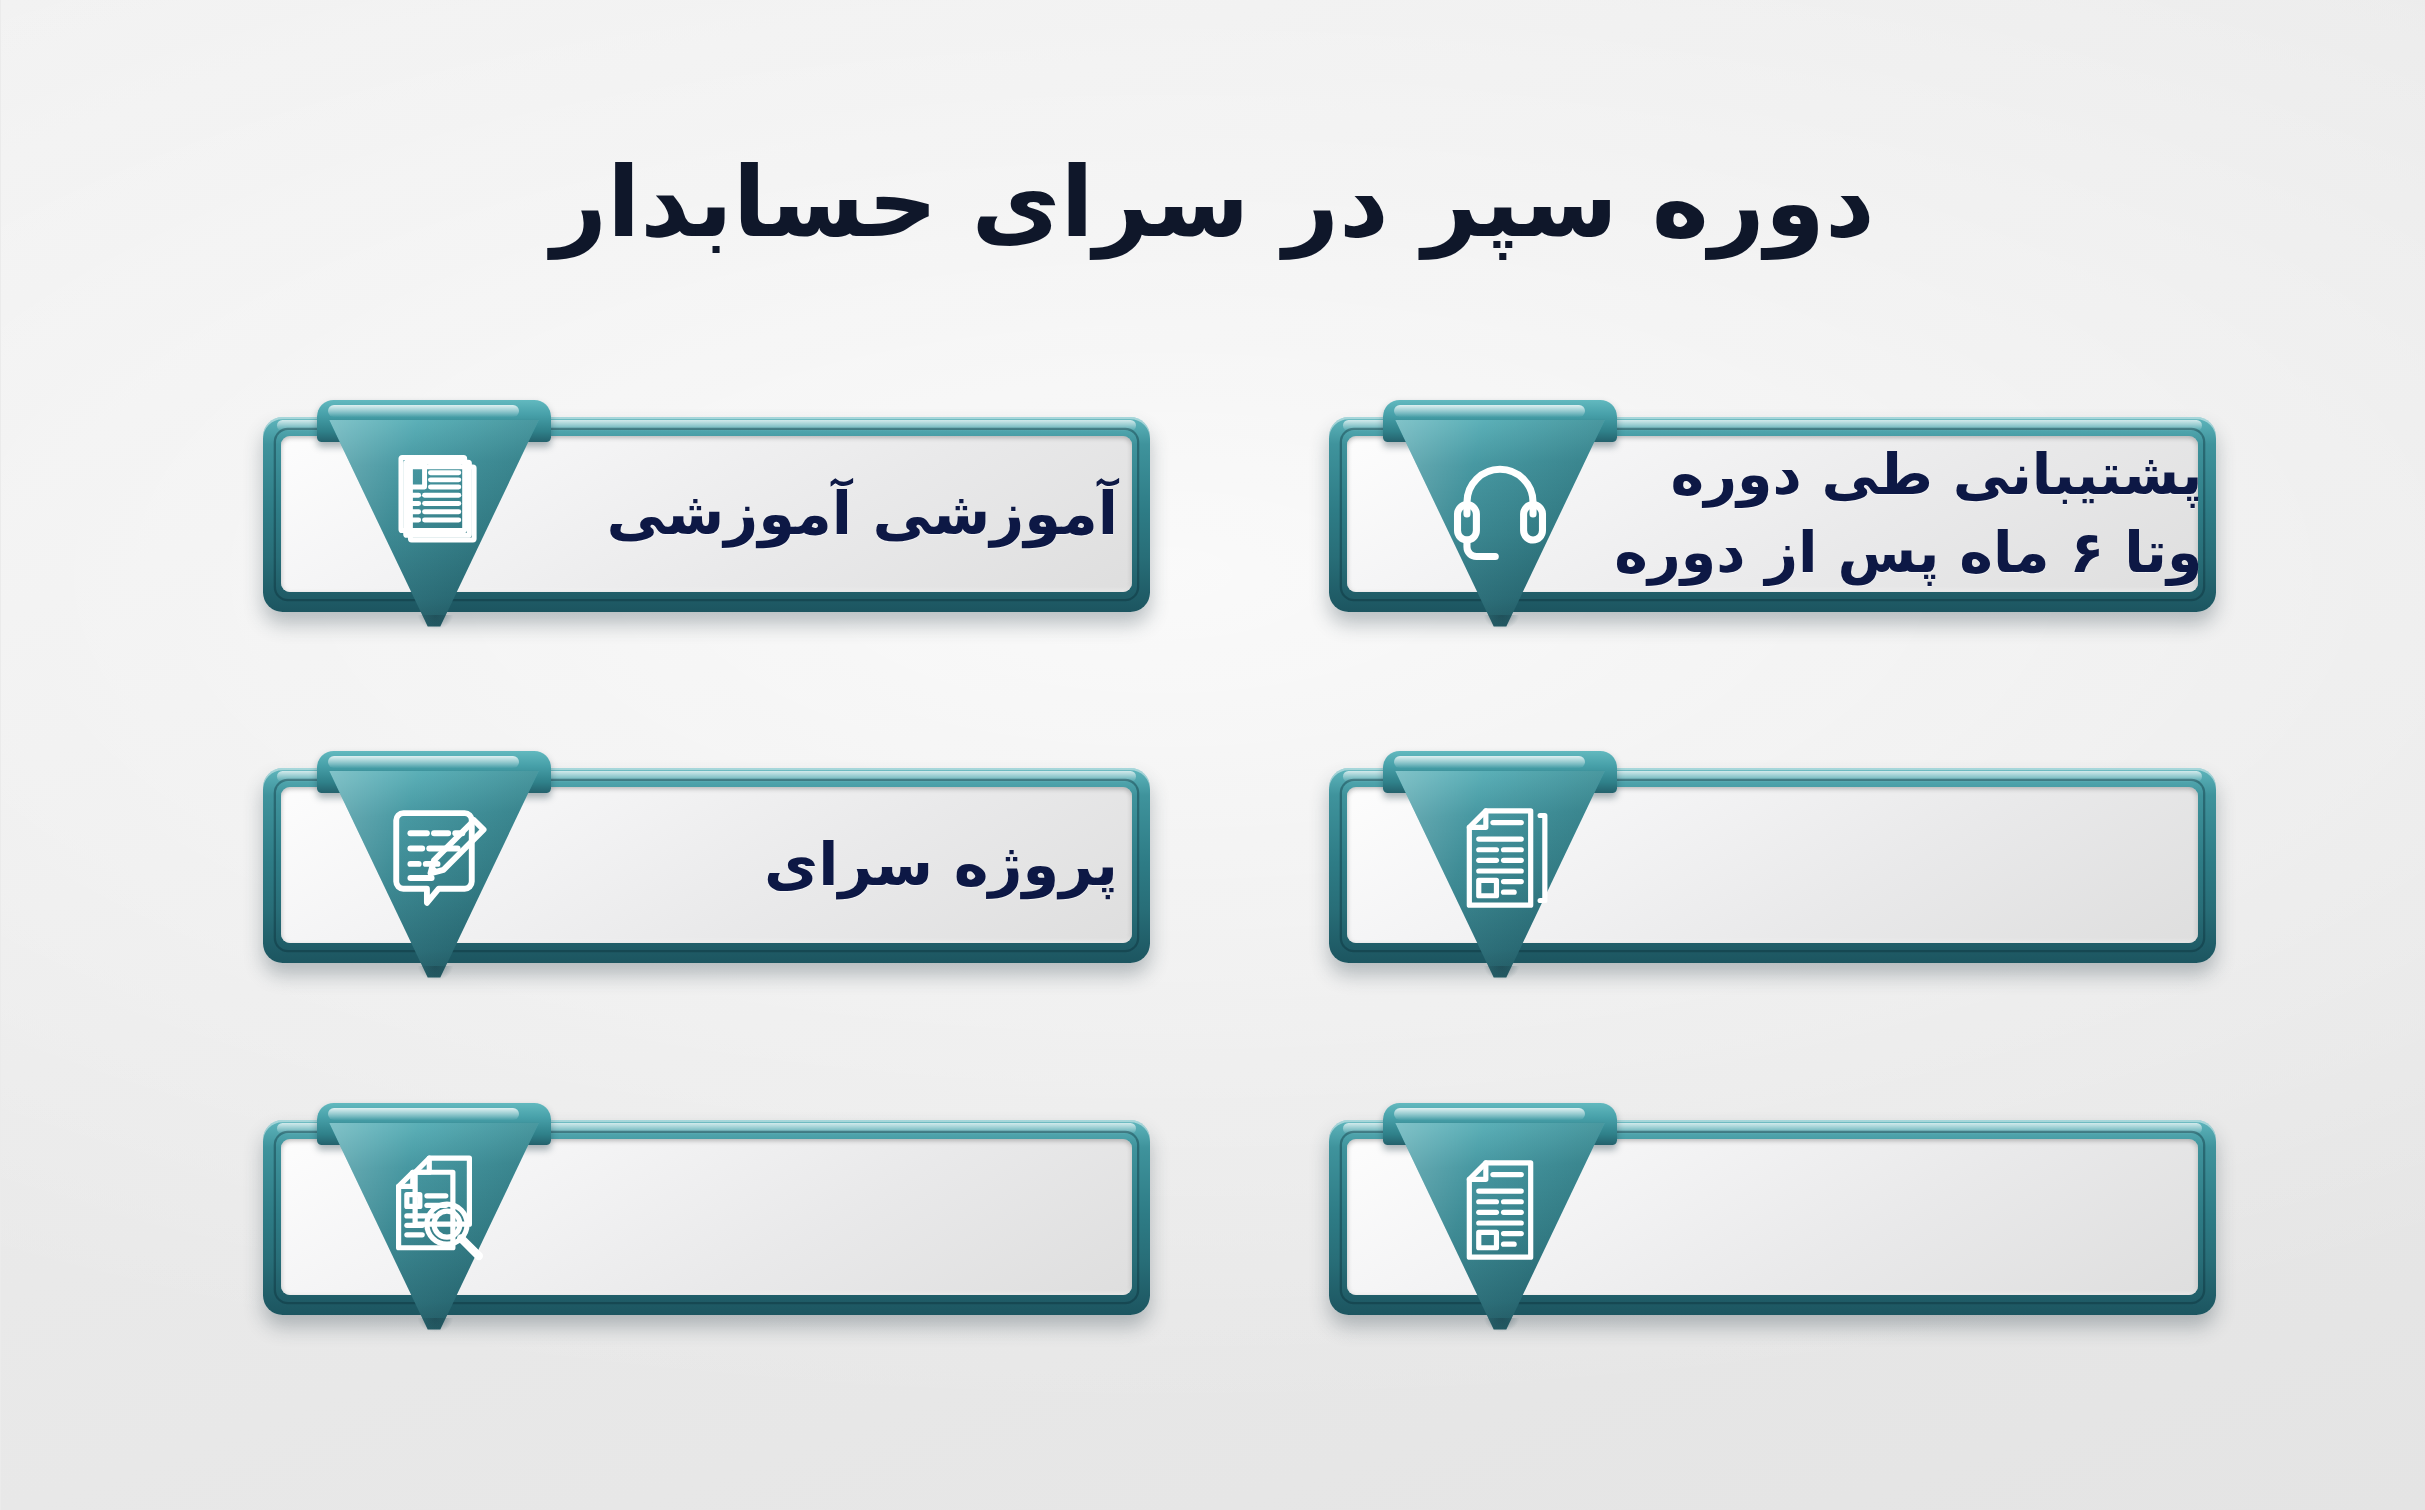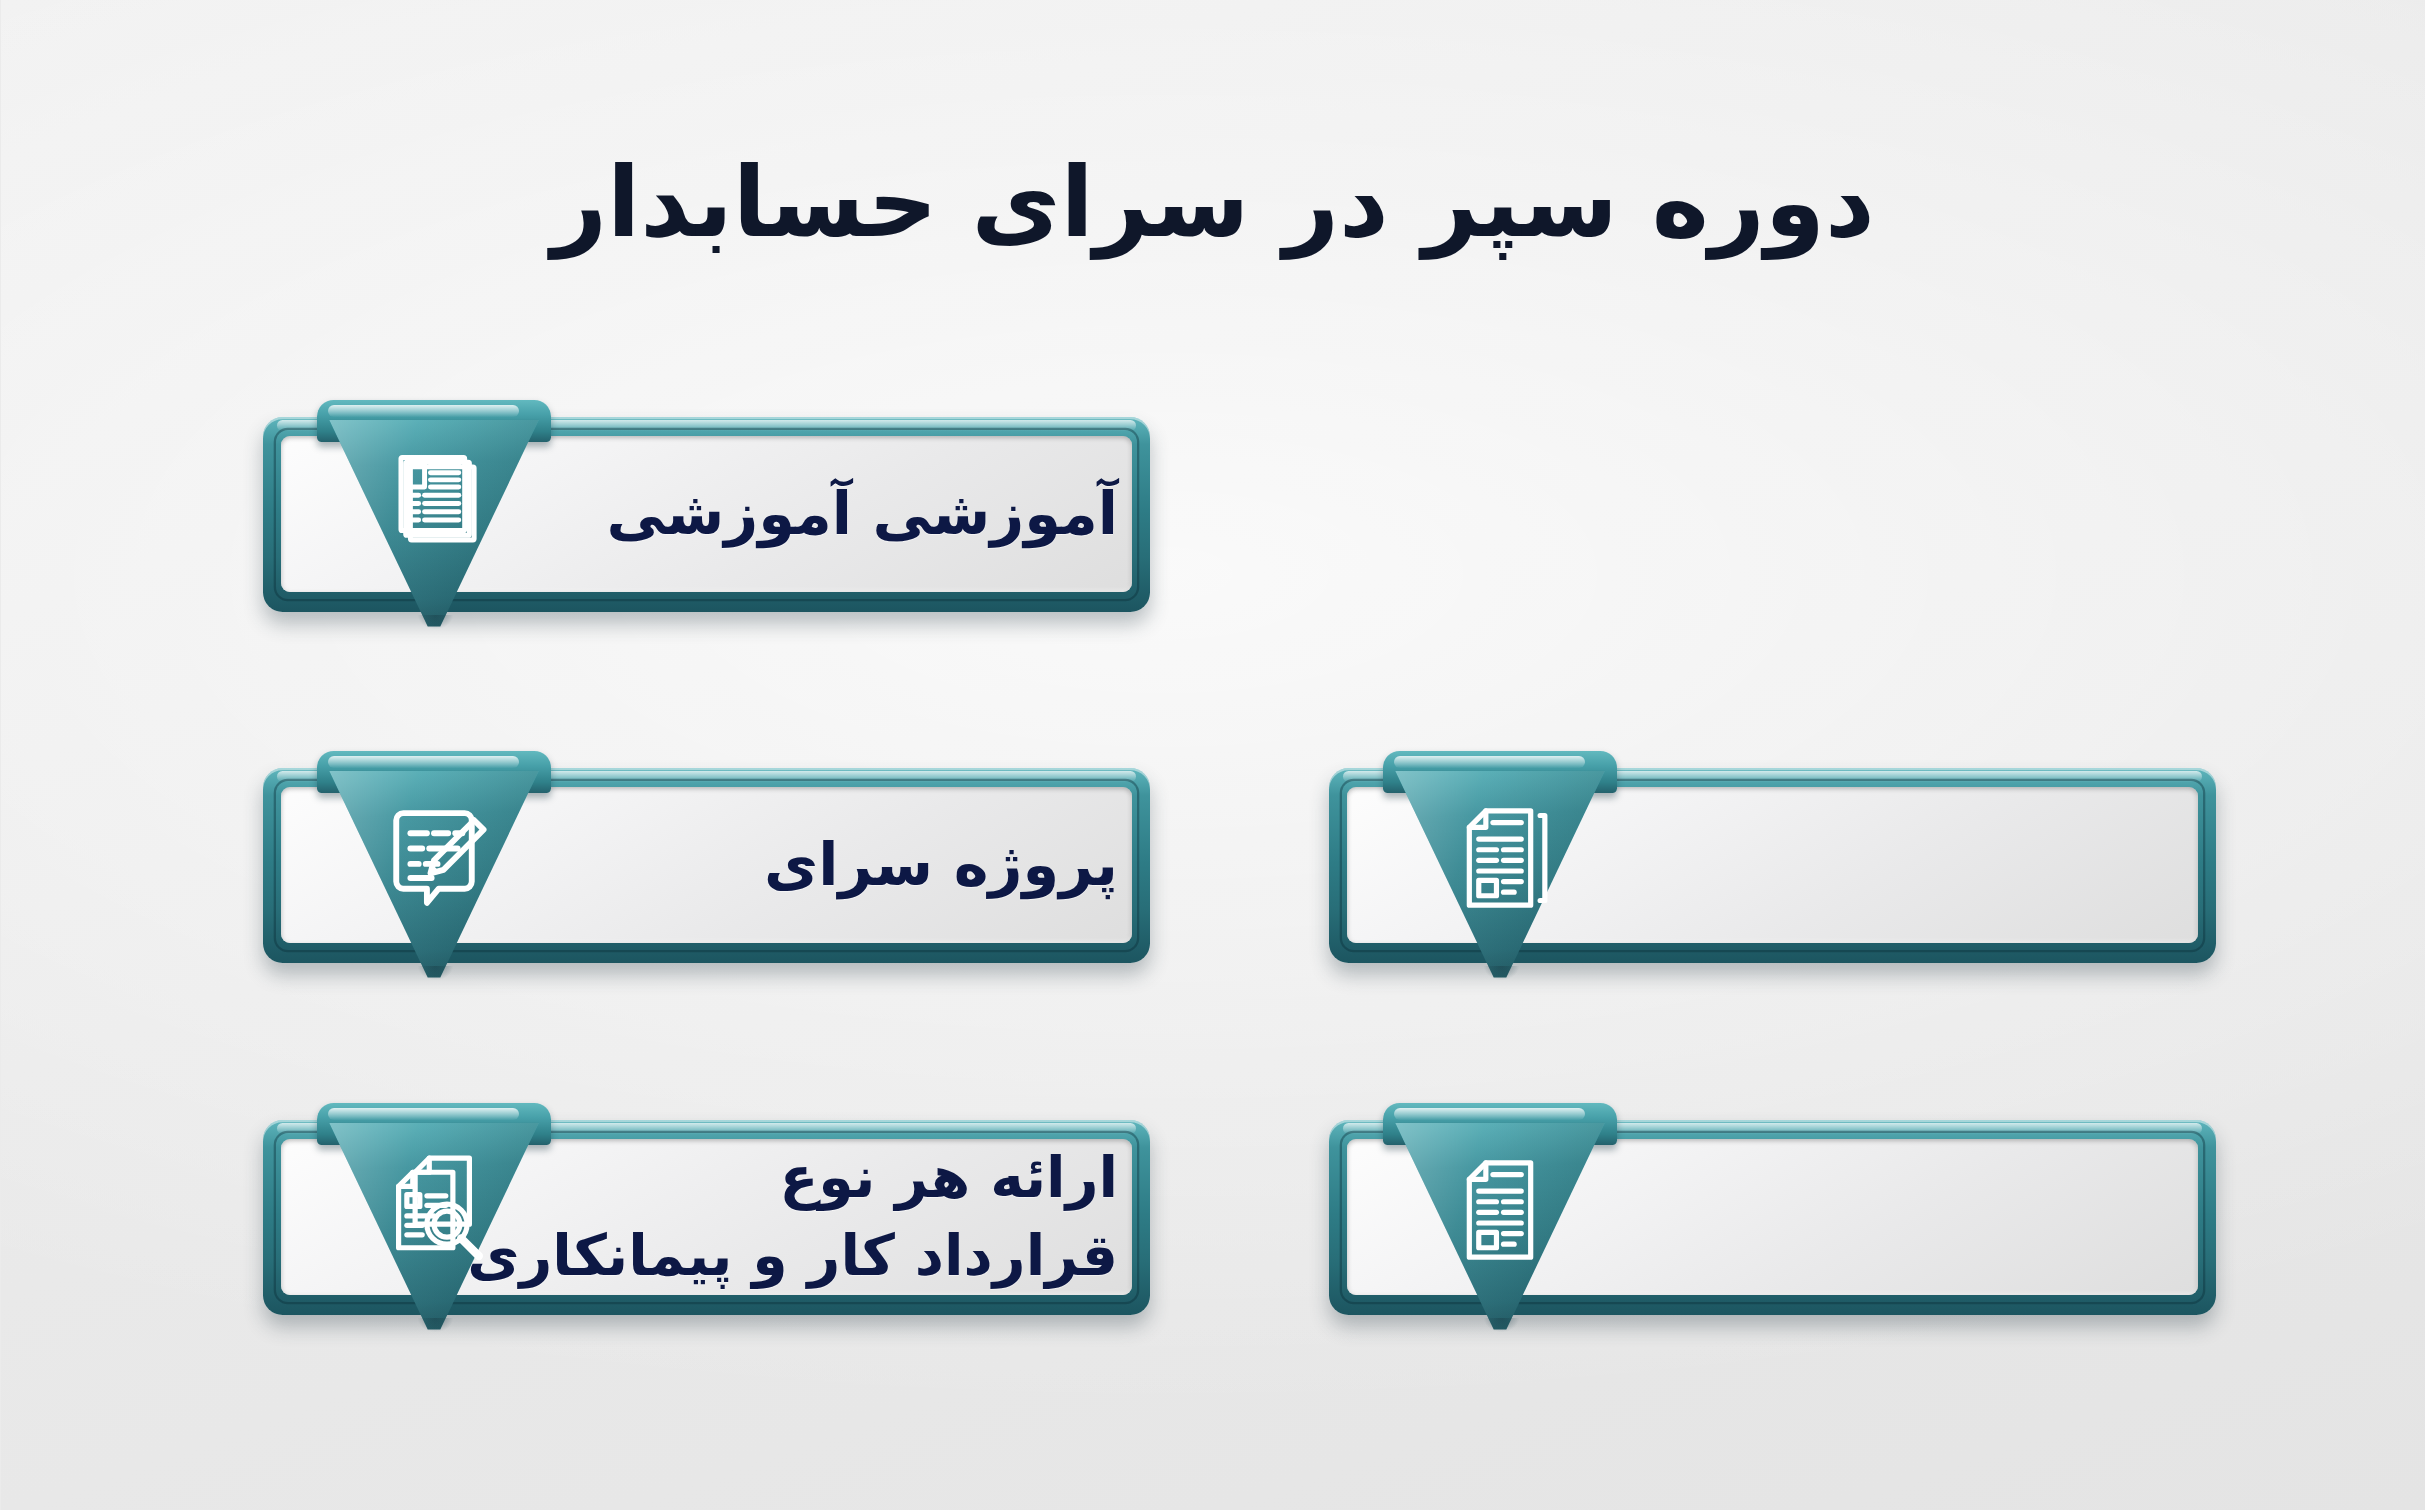--- a/index.html
+++ b/index.html
@@ -195,20 +195,40 @@
             <path d="M42 47 H71"></path>
           <path d="M27 54 H37"></path>
             <path d="M42 54 H71"></path>
           <path d="M27 61 H37"></path>
             <path d="M42 61 H71"></path>
         </svg>
       </div>
     </div>
   </div>
 
+  <div class="card col-r row-1">
+    <div class="frame">
+      <div class="inner"></div>
+    </div>
+    <div class="ctext two-line">پشتیبانی طی دوره
+وتا ۶ ماه پس از دوره</div>
+    <div class="ribbon">
+      <div class="roll"></div>
+      <div class="tri"></div>
+      <div class="tip-shadow"></div>
+      <div class="ico">
+        <svg viewBox="0 0 100 100" fill="none" stroke="#ffffff" stroke-width="6" stroke-linecap="round" stroke-linejoin="round">
+          <path d="M22 56 V46 a28 28 0 0 1 56 0 V56"></path>
+          <rect x="14" y="48" width="16" height="30" rx="8"></rect>
+          <rect x="70" y="48" width="16" height="30" rx="8"></rect>
+          <path d="M22 78 v6 a8 8 0 0 0 8 8 h16"></path>
+        </svg>
+      </div>
+    </div>
+  </div>
 
   <div class="card col-l row-2">
     <div class="frame">
       <div class="inner"></div>
     </div>
     <div class="ctext">پروژه سرای</div>
     <div class="ribbon">
       <div class="roll"></div>
       <div class="tri"></div>
       <div class="tip-shadow"></div>
@@ -255,22 +275,20 @@
           <path d="M84 14 h4 v72 h-4"></path>
         </svg>
       </div>
     </div>
   </div>
 
   <div class="card col-l row-3">
     <div class="frame">
       <div class="inner"></div>
     </div>
-    <div class="ctext two-line">ارائه هر نوع
-قرارداد کار و پیمانکاری</div>
     <div class="ribbon">
       <div class="roll"></div>
       <div class="tri"></div>
       <div class="tip-shadow"></div>
       <div class="ico">
         <svg viewBox="0 0 100 100" fill="none" stroke="#ffffff" stroke-width="4.4" stroke-linecap="round" stroke-linejoin="round">
           <path d="M34 18 L46 6 H80 V62 H34 Z"></path>
           <path d="M46 6 V18 H34"></path>
           <path d="M20 30 L32 18 H66 V82 H20 Z"></path>
           <path d="M32 18 V30 H20"></path>

